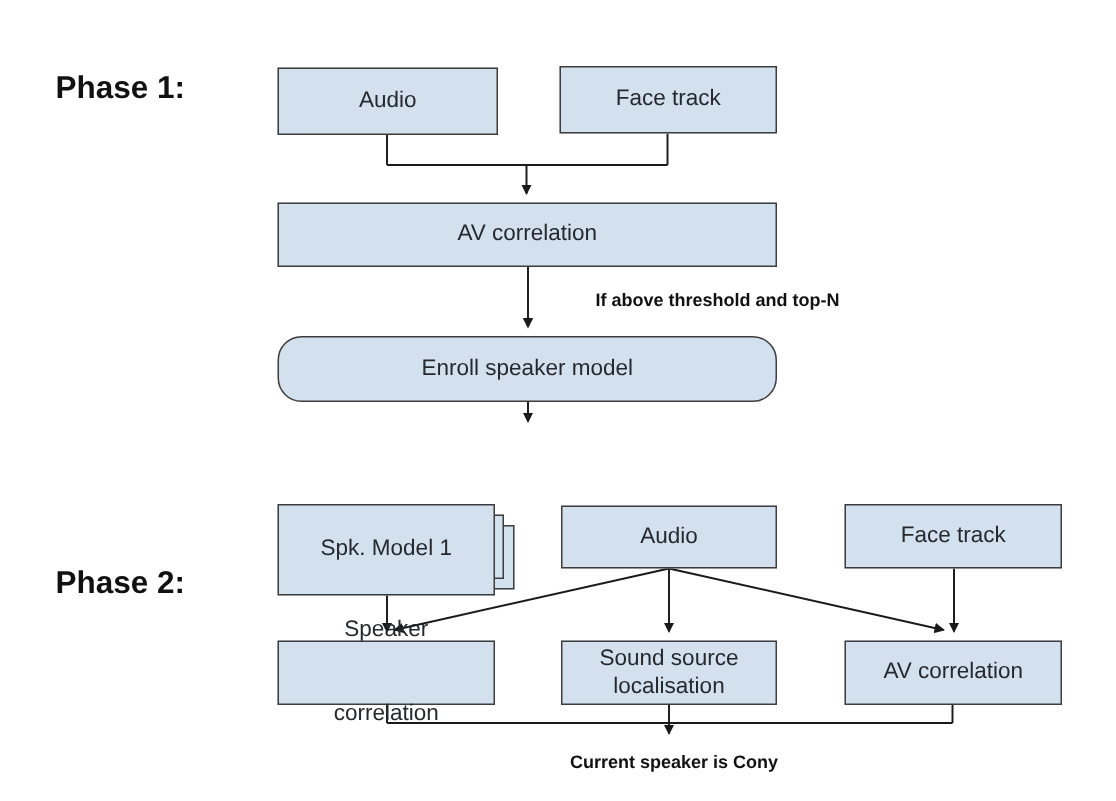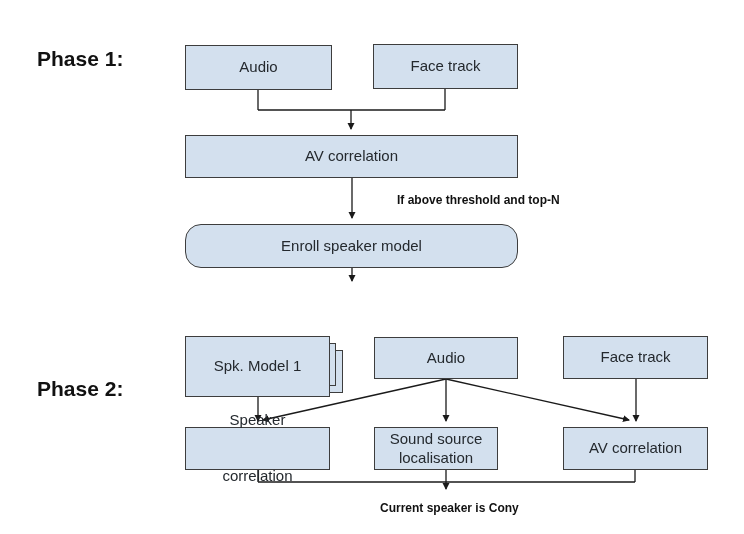--- a/index.html
+++ b/index.html
@@ -81,21 +81,21 @@
     <span class="ln">Audio</span>
   </div>
   <div class="box" style="left:563px; top:336px; width:145px; height:43px;">
     <span class="ln">Face track</span>
   </div>
 
   <div class="box" style="left:185px; top:427px; width:145px; height:43px;gap:37px;">
     <span class="ln">Speaker</span>
     <span class="ln">correlation</span>
   </div>
-  <div class="box" style="left:374px; top:427px; width:124px; height:43px;">
+  <div class="box" style="left:374px; top:427px; width:144px; height:43px;">
     <span class="ln">Sound source</span>
     <span class="ln">localisation</span>
   </div>
   <div class="box" style="left:563px; top:427px; width:145px; height:43px;">
     <span class="ln">AV correlation</span>
   </div>
 
   <div class="flow-label" style="left:380px; top:501px;">Current speaker is Cony</div>
 
 </div>

